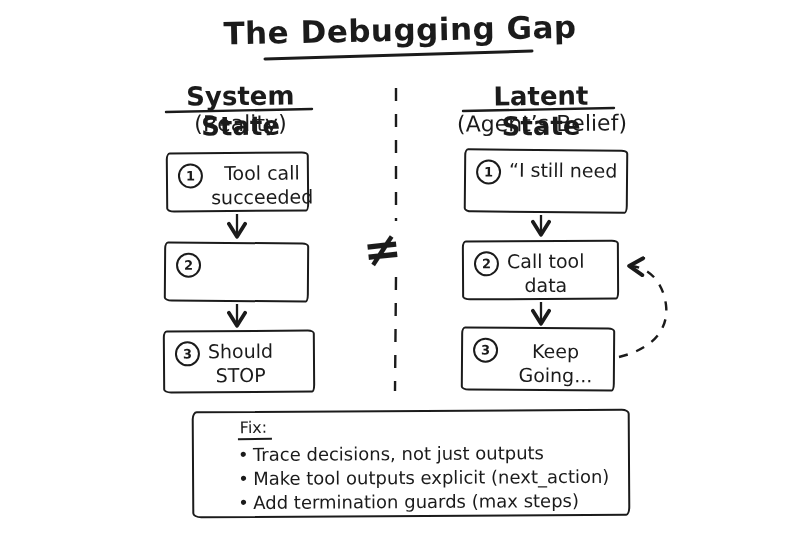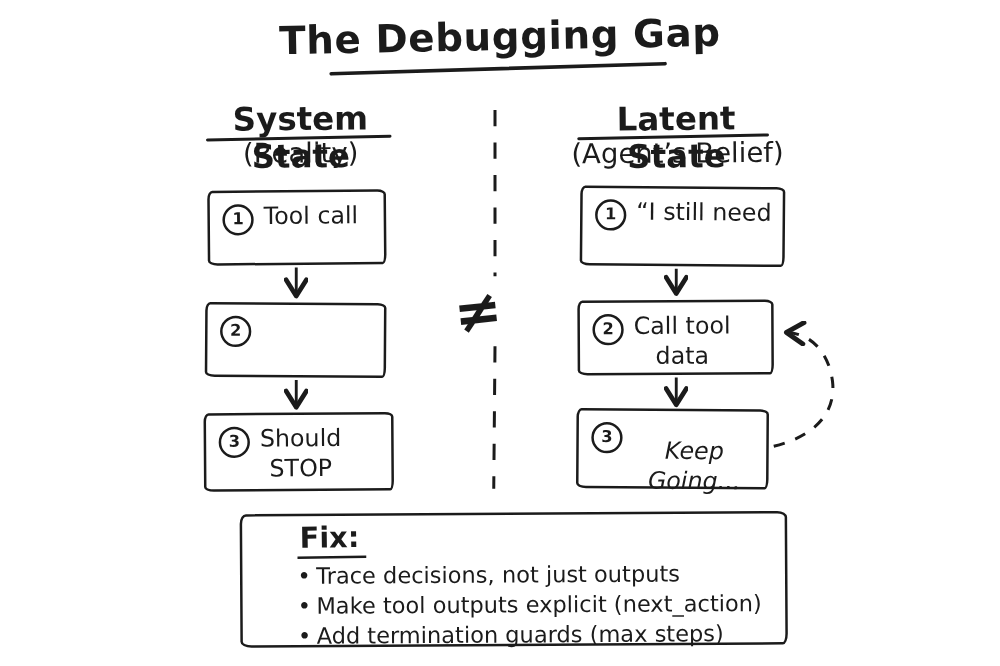--- a/index.html
+++ b/index.html
@@ -67,41 +67,41 @@
     font-weight: 500;
     line-height: 1.24;
     text-align: center;
   }
   .s-l1 { transform: rotate(-0.5deg); }
   .s-l2 { transform: rotate(0.4deg); }
   .s-l3 { transform: rotate(-0.4deg); }
   .s-r1 { transform: rotate(0.5deg); }
   .s-r2 { transform: rotate(-0.3deg); }
   .s-r3 { transform: rotate(0.4deg); }
-  .s-r3 .txt { margin-top: 13px; font-style: italic; }
+  .s-r3 .txt { margin-top: 3px; }
   .neq {
     left: 363px; top: 222px;
     font-size: 46px;
     font-weight: 600;
     transform: rotate(-6deg);
   }
   .fix-box {
     left: 192px; top: 410px;
     width: 438px; height: 107px;
     border: 2.5px solid #1b1b1b;
     background: #ffffff;
     border-radius: 5px 8px 4px 9px / 8px 5px 9px 5px;
     box-sizing: border-box;
     padding: 5px 10px 0 44px;
     transform: rotate(-0.35deg);
   }
   .fix-label {
     display: inline-block;
-    font-size: 23px;
-    font-weight: 700;
+    font-size: 16px;
+    font-weight: 400;
     border-bottom: 2.5px solid #1b1b1b;
     padding: 0 5px 1px 2px;
     margin-bottom: 3px;
     transform: rotate(-0.5deg);
   }
   .fix-list { margin: 0; padding: 0; list-style: none; }
   .fix-list li {
     font-size: 18px;
     font-weight: 500;
     line-height: 1.33;
@@ -143,21 +143,21 @@
   </svg>
 
   <div class="abs title">The Debugging Gap</div>
 
   <div class="abs col-header" style="left:148px; top:81px; width:185px;">System State</div>
   <div class="abs col-sub" style="left:148px; top:111px; width:185px;">(Reality)</div>
 
   <div class="step s-l1" style="left:166px; top:152px; width:143px; height:60px;">
     <span class="num">1</span>
     <span class="txt"><span>Tool call</span><br>
-      </span>
+      <span>succeeded</span></span>
   </div>
 
   <div class="step s-l2" style="left:164px; top:242px; width:145px; height:60px;">
     <span class="num">2</span>
     <span class="txt"><br>
       </span>
   </div>
 
   <div class="step s-l3" style="left:163px; top:330px; width:152px; height:63px;">
     <span class="num">3</span>

